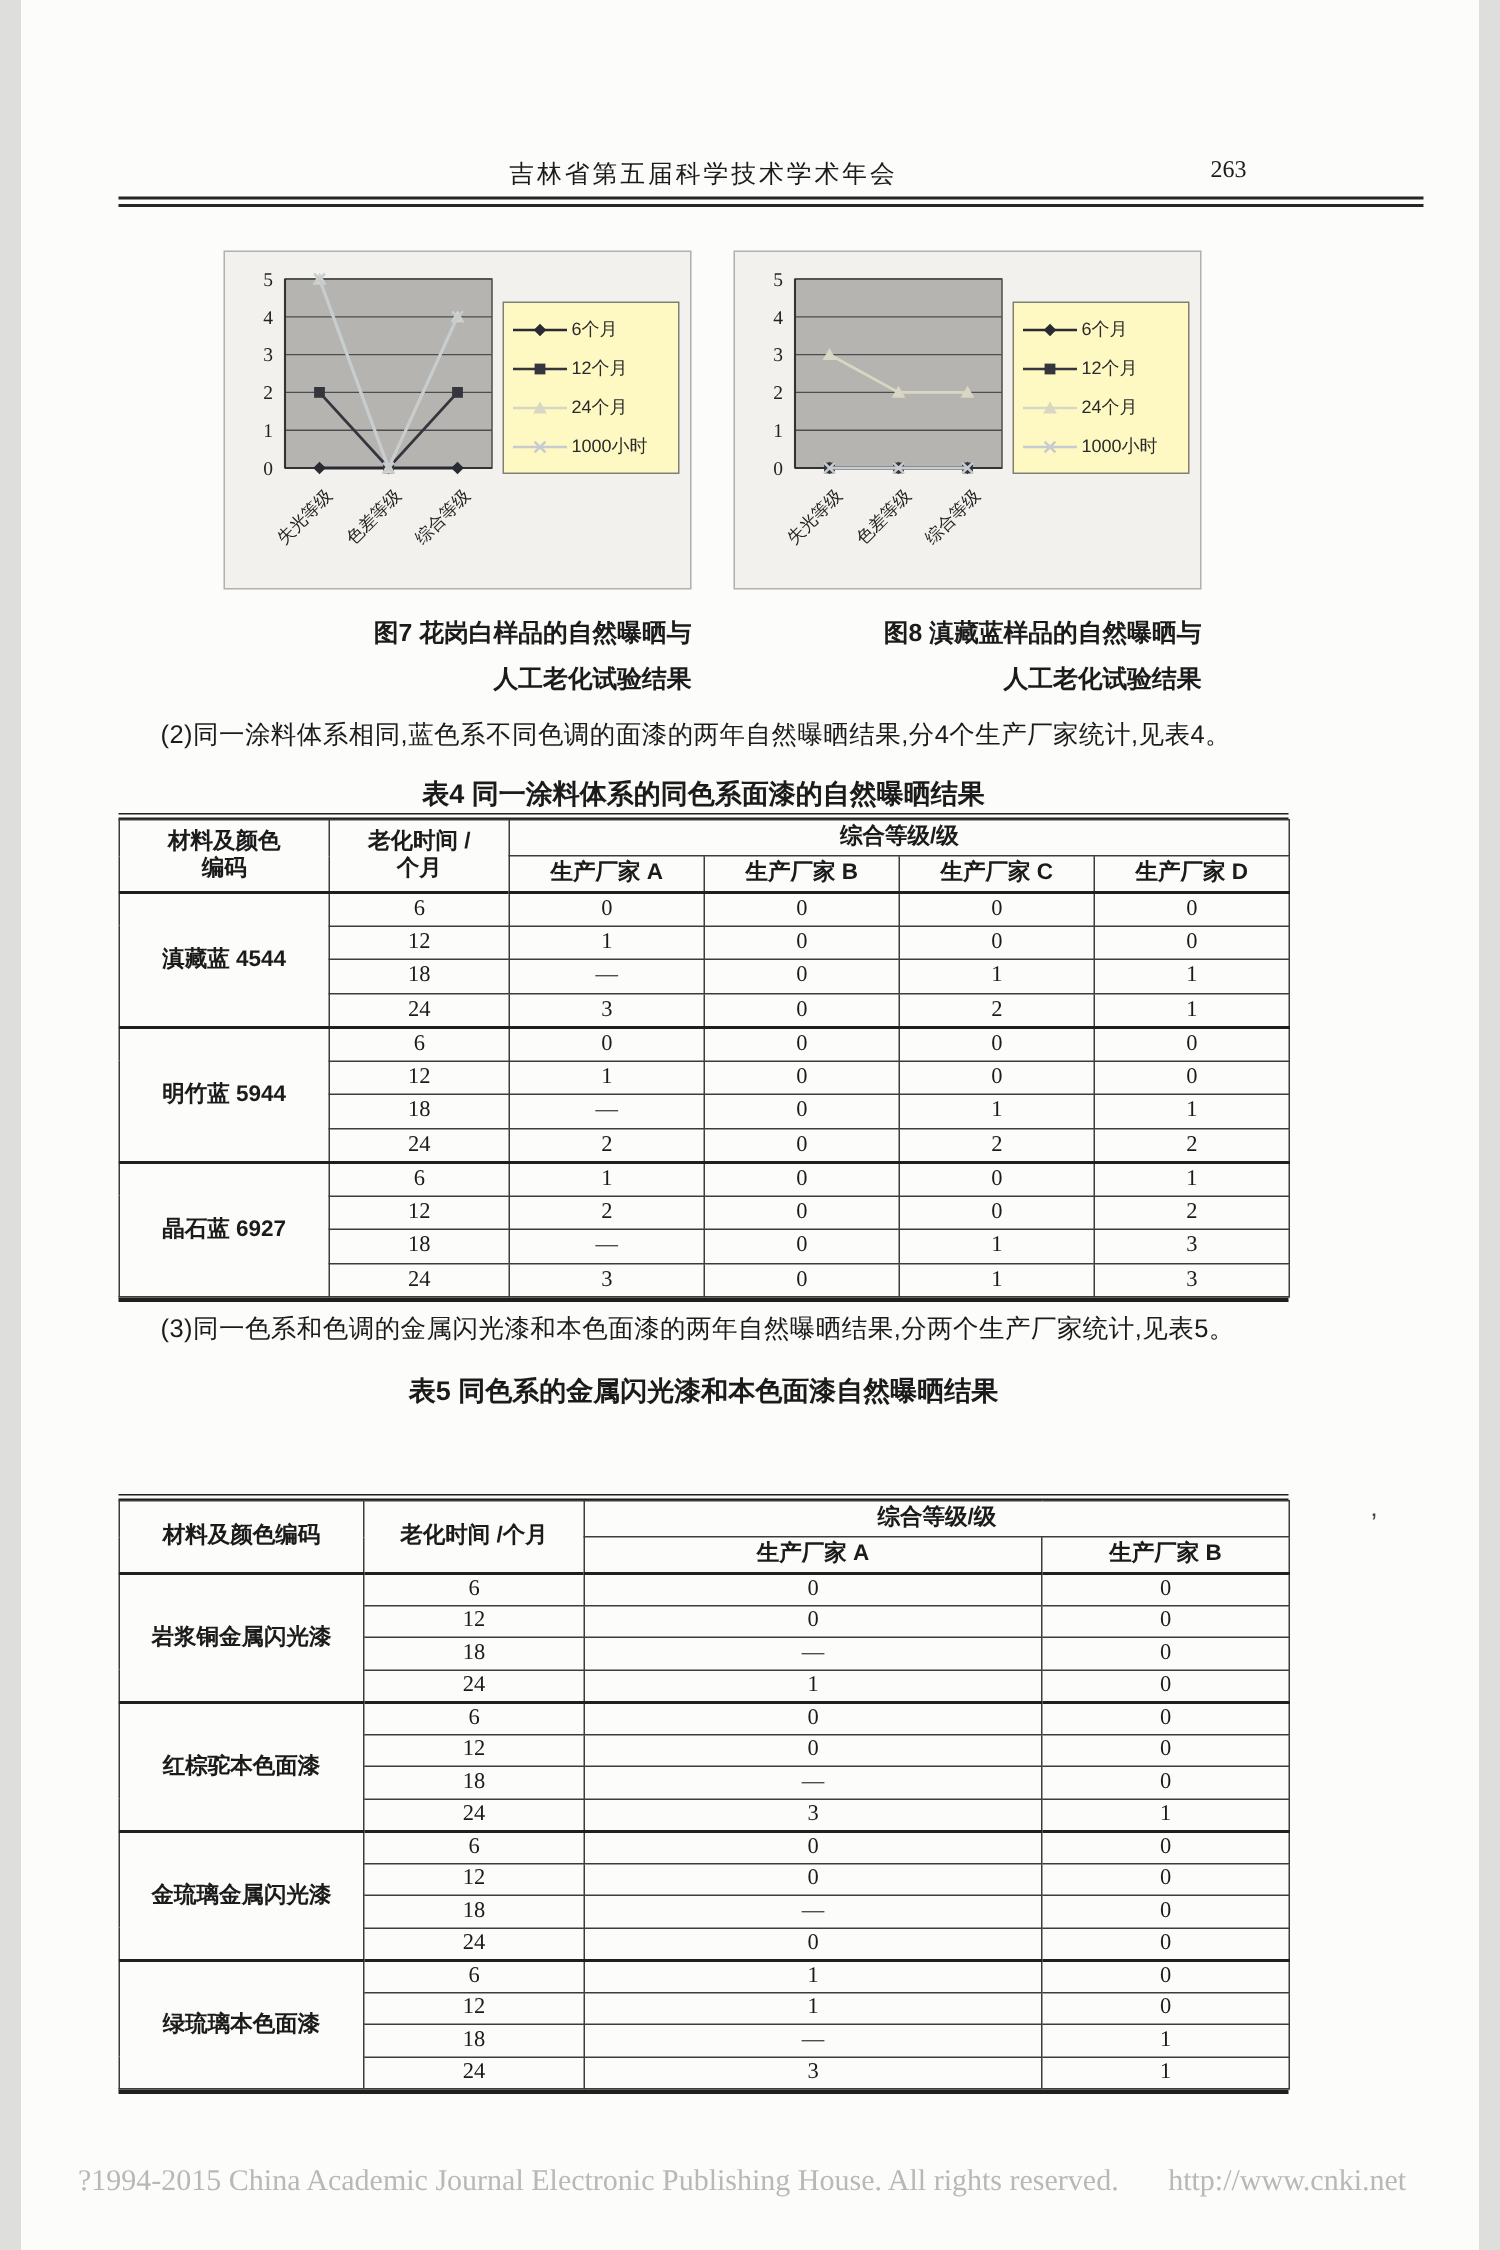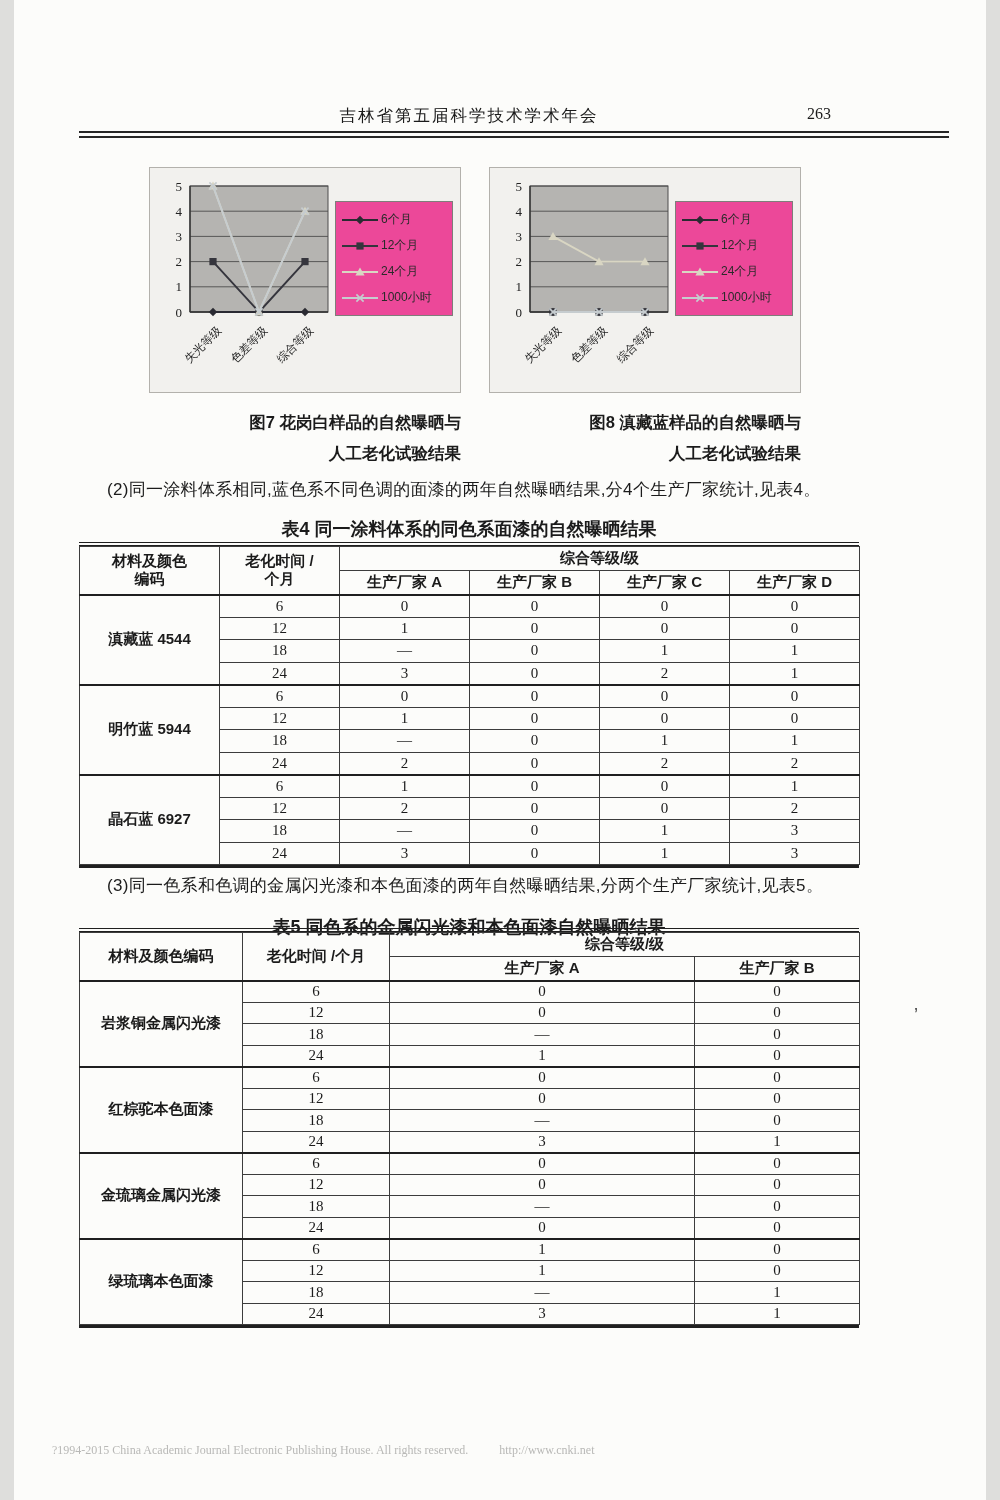--- a/index.html
+++ b/index.html
@@ -14,21 +14,21 @@
   .header-rule{position:absolute;left:65px;top:131px;width:870px;height:3px;
                border-top:2px solid #262626;border-bottom:2px solid #262626;}
 
   
   .figure{position:absolute;width:312px;height:226px;background:#f2f1ee;
           border:1px solid #b3b1ac;box-sizing:border-box;}
   #fig7{left:135px;top:167px;}
   #fig8{left:475px;top:167px;}
   .chart-svg{position:absolute;left:0;top:0;}
   .legend{position:absolute;right:7px;top:33px;width:118px;box-sizing:border-box;
-          background:#ec4899;border:1px solid #7e7e7a;padding:9px 6px;
+          background:#fef9c3;border:1px solid #7e7e7a;padding:9px 6px;
           display:flex;flex-direction:column;gap:9px;}
   .legend-row{display:flex;align-items:center;gap:3px;font-size:12px;color:#2a2a2a;white-space:nowrap;}
 
   .caption{position:absolute;width:312px;text-align:right;font-weight:bold;
            font-size:16.5px;line-height:31px;}
   #cap7{left:135px;top:407px;}
   #cap8{left:475px;top:407px;}
 
   
   .para{position:absolute;left:93px;width:760px;font-size:17px;letter-spacing:.3px;}
@@ -37,21 +37,21 @@
 
   
   .tbl-title{position:absolute;left:65px;width:780px;text-align:center;
              font-weight:bold;font-size:18px;}
   #t4-title{top:517px;}
   #t5-title{top:915px;}
 
   .twrap{position:absolute;left:65px;width:780px;
          border-top:4px double #1f1f1f;border-bottom:3px solid #1f1f1f;}
   #t4-wrap{top:542px;}
-  #t5-wrap{top:928px;}
+  #t5-wrap{top:996px;}
 
   table.paper-table{border-collapse:collapse;table-layout:fixed;width:100%;}
   .paper-table th,.paper-table td{border:1px solid #3c3c3c;text-align:center;
         padding:0;font-size:15px;overflow:hidden;}
   .paper-table th{font-weight:bold;white-space:pre-line;line-height:1.25;}
   .paper-table td{font-family:"Liberation Serif",serif;font-size:15px;}
   .paper-table td.glabel{font-family:"Liberation Sans",sans-serif;font-weight:bold;}
   .paper-table thead tr:last-child th{border-bottom:2px solid #1f1f1f;}
   .paper-table tr.group-start td{border-top:2px solid #1f1f1f;}
 
@@ -62,21 +62,21 @@
   .t4 col.c-f{width:130px;}
 
   .t5 thead tr{height:24px;}
   .t5 tbody tr{height:21.5px;}
   .t5 col.c-label{width:163px;}
   .t5 col.c-time{width:147px;}
   .t5 col.c-fa{width:305px;}
   .t5 col.c-fb{width:165px;}
 
   
-  .footer{position:absolute;left:38px;top:1443px;width:930px;font-size:12px;
+  .footer{position:absolute;left:38px;top:1443px;width:930px;font-size:20px;
           color:#b8b8b6;font-family:"Liberation Serif",serif;}
   .footer .url{margin-left:28px;}
   .stray-mark{position:absolute;left:900px;top:1005px;font-size:18px;color:#444;}
 </style>
 </head>
 <body>
 
 <div class="page">
 
   <div class="header-title">吉林省第五届科学技术学术年会</div>

